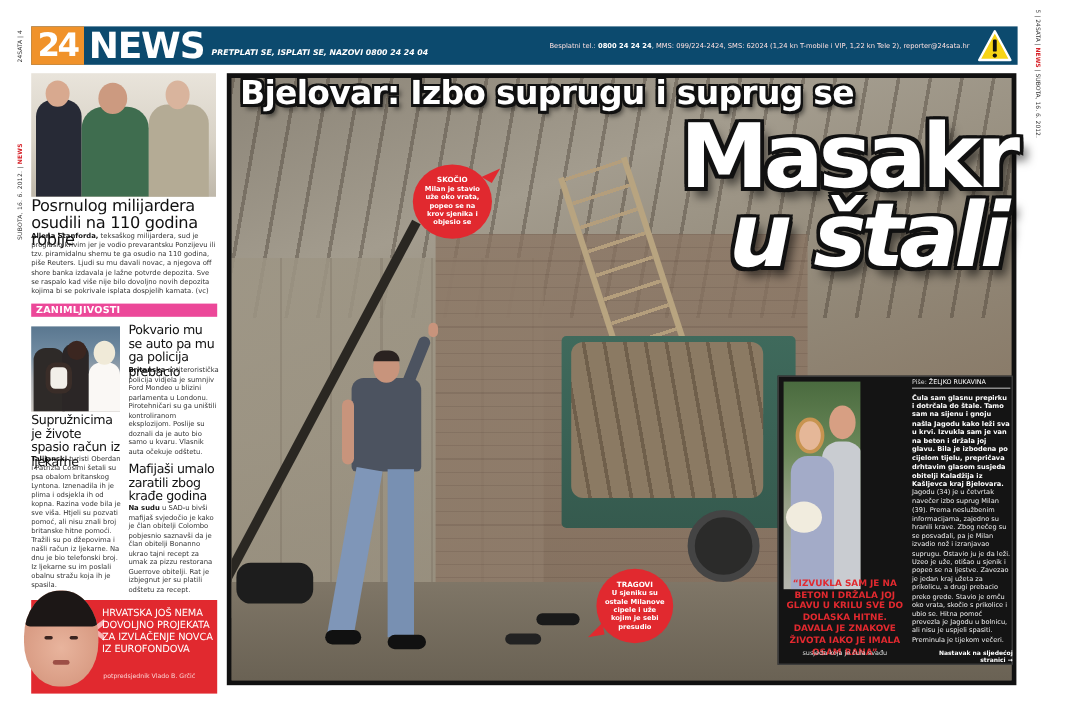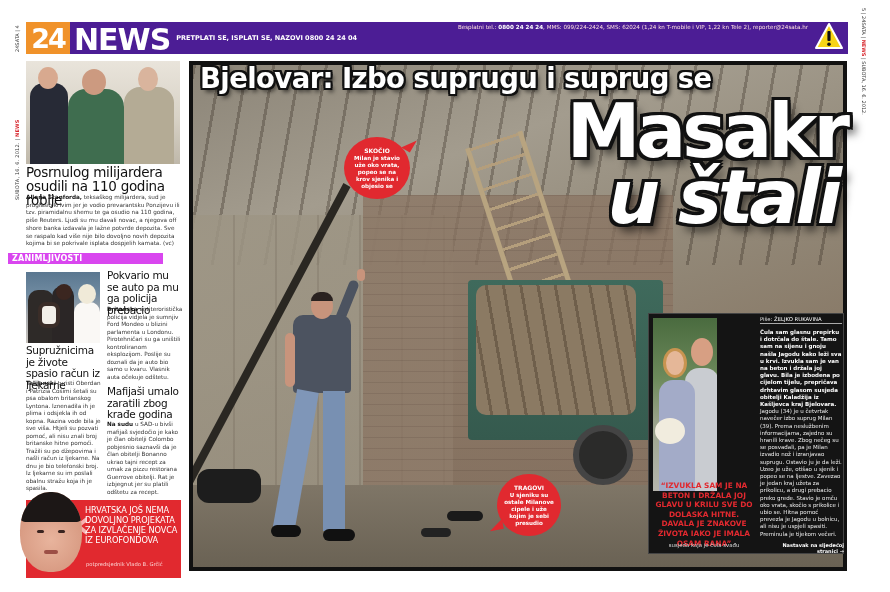--- a/index.html
+++ b/index.html
@@ -20,33 +20,33 @@
   }
   .folio-right {
     position: absolute; left: 855px; top: 8px; width: 12px; height: 130px;
     writing-mode: vertical-rl;
     font-size: 5px; color: #333; white-space: nowrap;
   }
 
   
   .masthead {
     position: absolute; left: 26px; top: 22px; width: 822px; height: 32px;
-    background: #4c1d95; display: flex; 
+    background: #0c4a6e; display: flex; align-items: center;
   }
   .logo-num {
     width: 44px; height: 32px; background: #f0922a; color: #fff;
     font-family: "DejaVu Sans", sans-serif; font-weight: bold; font-size: 27px;
     display: flex; align-items: center; justify-content: center; letter-spacing: -2px;
   }
   .logo-word {
     color: #fff; font-weight: bold; font-size: 30px; margin-left: 4px; letter-spacing: -1px;
     font-family: "DejaVu Sans", sans-serif;
   }
   .masthead-tagline {
-    color: #fff; font-weight: bold; font-size: 6.5px; margin-left: 6px; margin-top: 12px;
+    color: #fff; font-weight: bold; font-size: 6.5px; margin-left: 6px; margin-top: 12px; font-style: italic;
   }
   .masthead-right { margin-left: auto; text-align: right; padding-right: 6px; }
   .masthead-cta { color: #fff; font-weight: bold; font-size: 12.5px; letter-spacing: -0.2px; }
   .masthead-contact { color: #fde0e0; font-size: 5.6px; margin-top: 2px; }
   .masthead-contact b { color: #fff; }
   .warning-icon { width: 30px; height: 28px; margin-right: 4px; }
   .lead-photo {
     position: absolute; left: 26px; top: 61px; width: 154px; height: 103px;
     background: linear-gradient(180deg, #e9e4db 0%, #d8d2c6 55%, #bfb8aa 100%);
     overflow: hidden;
@@ -61,22 +61,22 @@
     position: absolute; left: 26px; top: 165px; width: 156px;
     font-size: 13.5px; line-height: 14px; color: #111; letter-spacing: -0.3px;
   }
   .lead-body {
     position: absolute; left: 26px; top: 194px; width: 156px;
     font-size: 5.7px; line-height: 7.7px; color: #333;
   }
   .lead-body b { color: #111; }
 
   .section-bar {
-    position: absolute; left: 8px; top: 253px; width: 155px; height: 11px;
-    background: #d946ef; color: #fff; font-weight: bold; font-size: 8px;
+    position: absolute; left: 26px; top: 253px; width: 155px; height: 11px;
+    background: #ec4899; color: #fff; font-weight: bold; font-size: 8px;
     padding-left: 4px; line-height: 11px; letter-spacing: 0.2px;
   }
 
   .z-photo {
     position: absolute; left: 26px; top: 272px; width: 74px; height: 71px; overflow: hidden;
     background: linear-gradient(180deg, #5a7790 0%, #6f8aa0 30%, #a6a9ad 60%, #c8c3bd 100%);
   }
   .z-photo .man { position:absolute; left:2px; top:18px; width:26px; height:53px; background:#2e2a28; border-radius:10px 10px 0 0; }
   .z-photo .dog { position:absolute; left:12px; top:30px; width:22px; height:26px; background:#f2efe9; border-radius:8px; border:4px solid #3a2d28; }
   .z-photo .wom1 { position:absolute; left:26px; top:14px; width:22px; height:57px; background:#2b2626; border-radius:10px 10px 0 0; }

